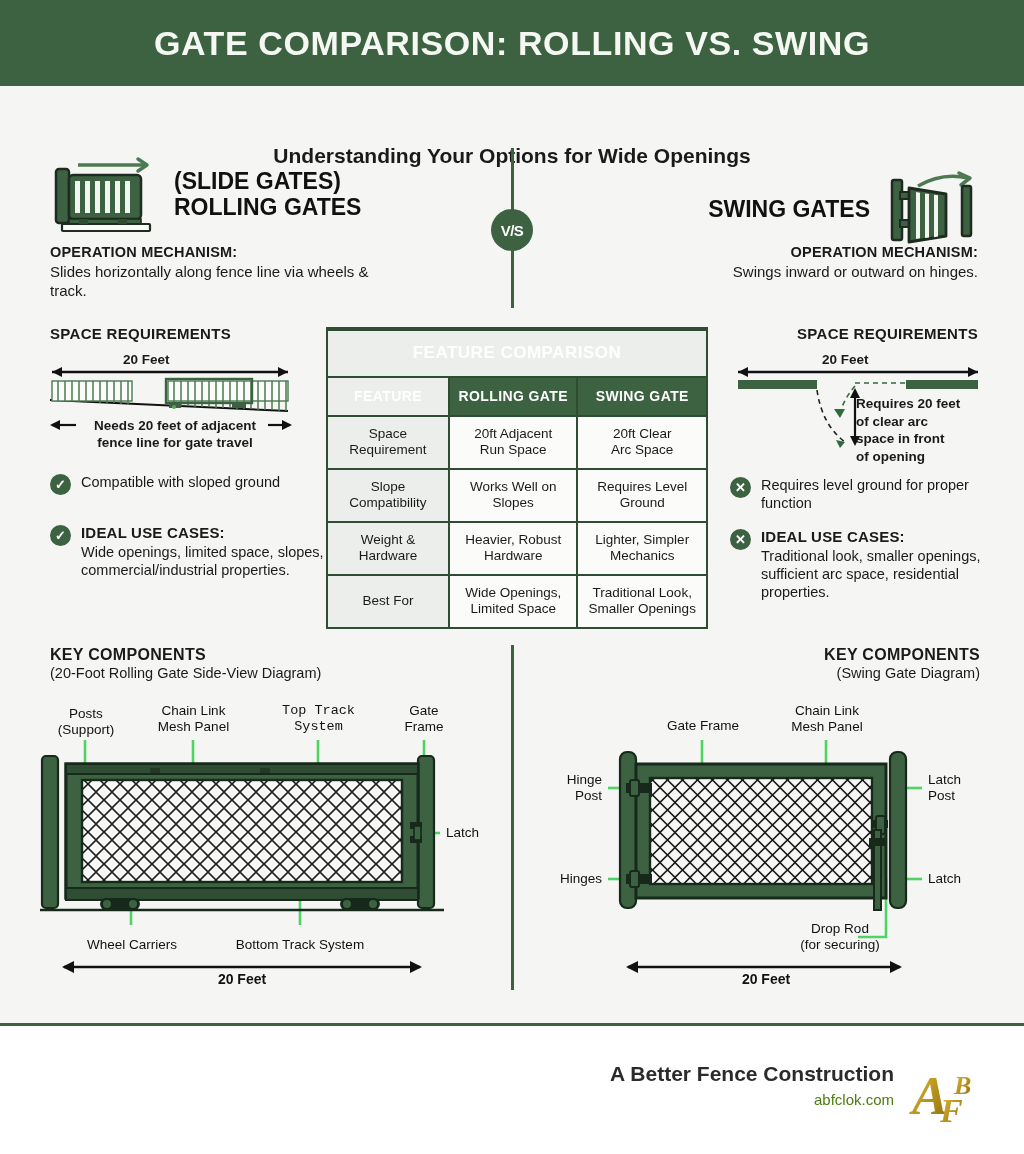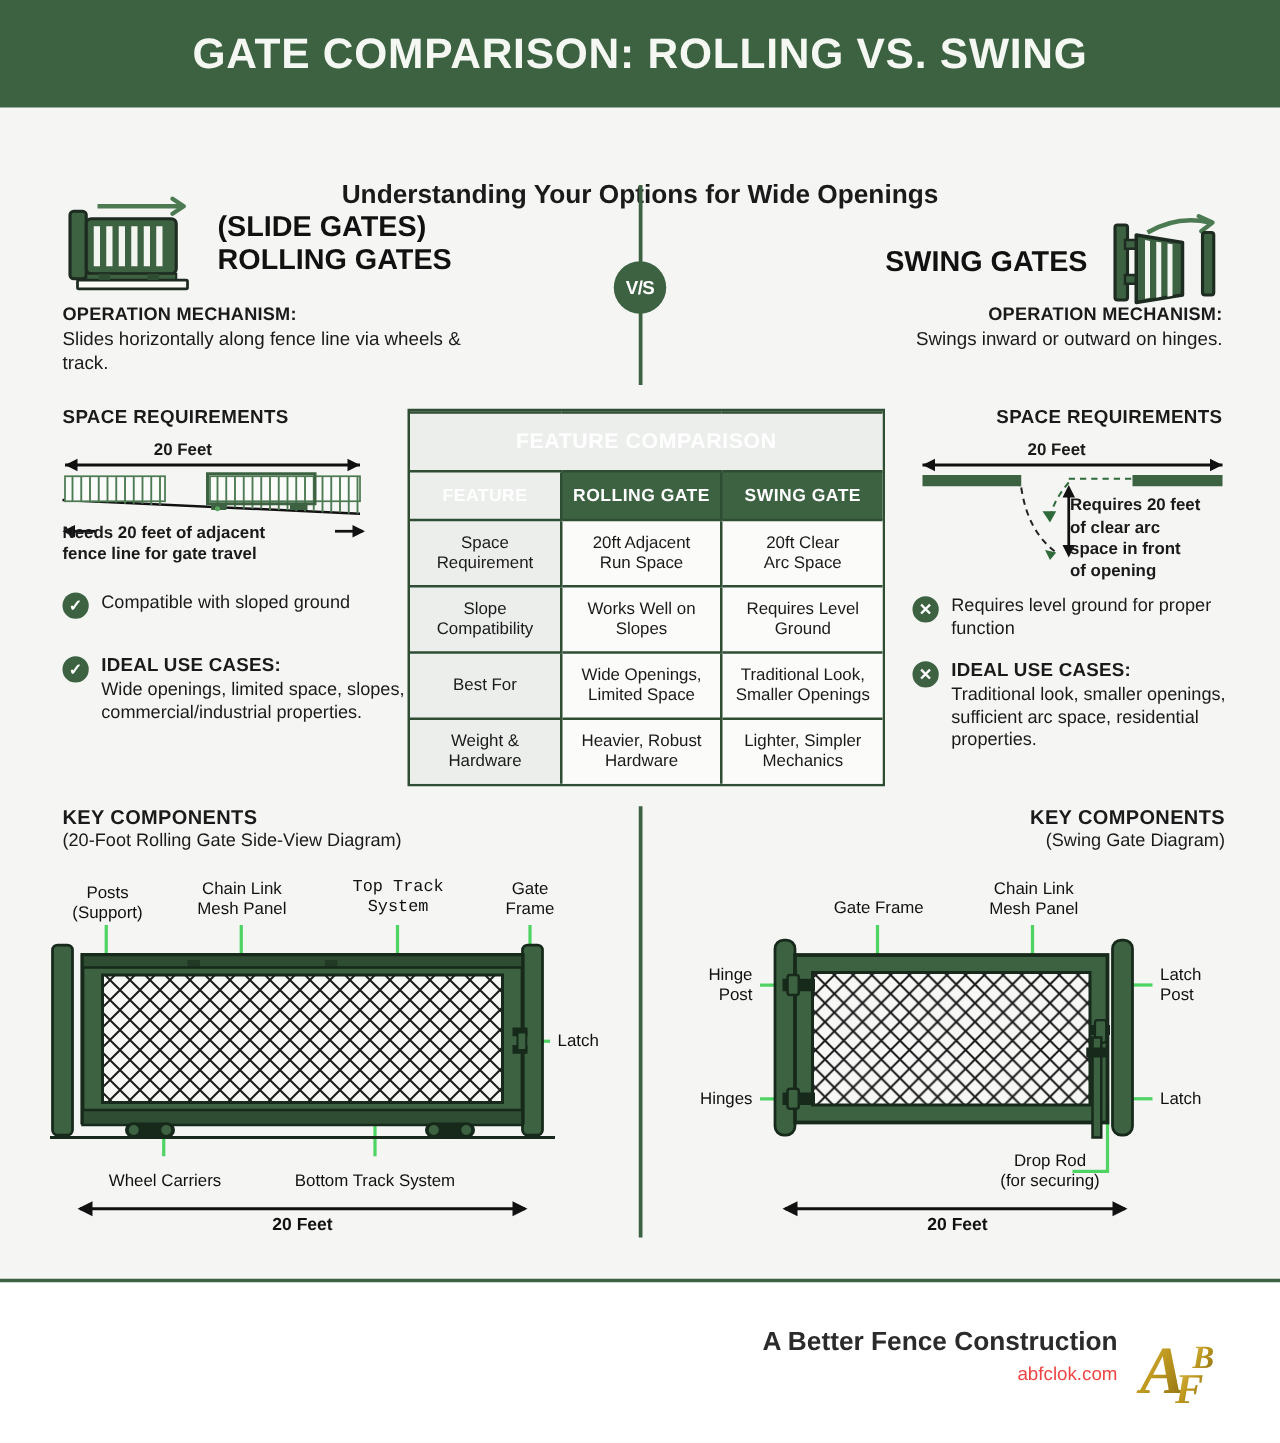--- a/index.html
+++ b/index.html
@@ -67,21 +67,21 @@
 
   .space-head { position: absolute; font-size: 15px; font-weight: bold; letter-spacing: 0.3px; }
   #left-space-head { left: 50px; top: 325px; }
   #right-space-head { right: 46px; top: 325px; }
 
   .ft-label { position: absolute; font-size: 13.5px; font-weight: bold; }
   #left-ft { left: 123px; top: 352px; }
   #right-ft { left: 822px; top: 352px; }
 
   .cap { position: absolute; font-size: 13.5px; font-weight: bold; line-height: 1.25; }
-  #left-cap { left: 50px; top: 418px; width: 250px; text-align: left; }
+  #left-cap { left: 50px; top: 418px; width: 250px; text-align: center; }
   #right-cap { left: 856px; top: 395px; width: 135px; line-height: 1.3; }
 
   
   .bullet { position: absolute; display: flex; gap: 10px; }
   .bullet.right { flex-direction: row; }
   .badge {
     flex: 0 0 auto; width: 21px; height: 21px; border-radius: 50%;
     background: #3d6242; color: #fff; font-size: 13px; font-weight: bold;
     display: flex; align-items: center; justify-content: center; margin-top: 1px;
   }
@@ -131,21 +131,21 @@
   .diag-label.r { text-align: left; }
 
   svg { display: block; }
   .svg-layer { position: absolute; left: 0; top: 0; pointer-events: none; }
 
   
   .rule { position: absolute; left: 0; top: 1023px; width: 1024px; height: 3px; background: #3d6242; }
   .footer { position: absolute; left: 0; top: 1026px; width: 1024px; height: 128px; background: #fff; }
   .brand { position: absolute; right: 130px; top: 1062px; text-align: right; }
   .brand .name { font-size: 21px; font-weight: bold; color: #2b2b2b; }
-  .brand .site { font-size: 15px; color: #ef4444; margin-top: 5px; }
+  .brand .site { font-size: 15px; color: #4d7c0f; margin-top: 5px; }
   .logo { position: absolute; right: 28px; top: 1060px; width: 92px; height: 72px; }
 </style>
 </head>
 <body>
 
 <div class="page">
   <div class="body-area"></div>
 
   <div class="header">
     <h1>GATE COMPARISON: ROLLING VS. SWING</h1>
@@ -353,28 +353,28 @@
           <td><span>Space</span><br><span>Requirement</span></td>
           <td><span>20ft Adjacent</span><br><span>Run Space</span></td>
           <td><span>20ft Clear</span><br><span>Arc Space</span></td>
         </tr>
         <tr>
           <td><span>Slope</span><br><span>Compatibility</span></td>
           <td><span>Works Well on</span><br><span>Slopes</span></td>
           <td><span>Requires Level</span><br><span>Ground</span></td>
         </tr>
         <tr>
+          <td><span>Weight &amp;</span><br><span>Hardware</span></td>
+          <td><span>Heavier, Robust</span><br><span>Hardware</span></td>
+          <td><span>Lighter, Simpler</span><br><span>Mechanics</span></td>
+        </tr>
+        <tr>
           <td><span>Best For</span></td>
           <td><span>Wide Openings,</span><br><span>Limited Space</span></td>
           <td><span>Traditional Look,</span><br><span>Smaller Openings</span></td>
-        </tr>
-        <tr>
-          <td><span>Weight &amp;</span><br><span>Hardware</span></td>
-          <td><span>Heavier, Robust</span><br><span>Hardware</span></td>
-          <td><span>Lighter, Simpler</span><br><span>Mechanics</span></td>
         </tr>
       </tbody>
     </table>
   </div>
 
   <div class="kc" id="kc-left">
     <div class="h">KEY COMPONENTS</div>
     <div class="s">(20-Foot Rolling Gate Side-View Diagram)</div>
   </div>
   <div class="kc" id="kc-right">

